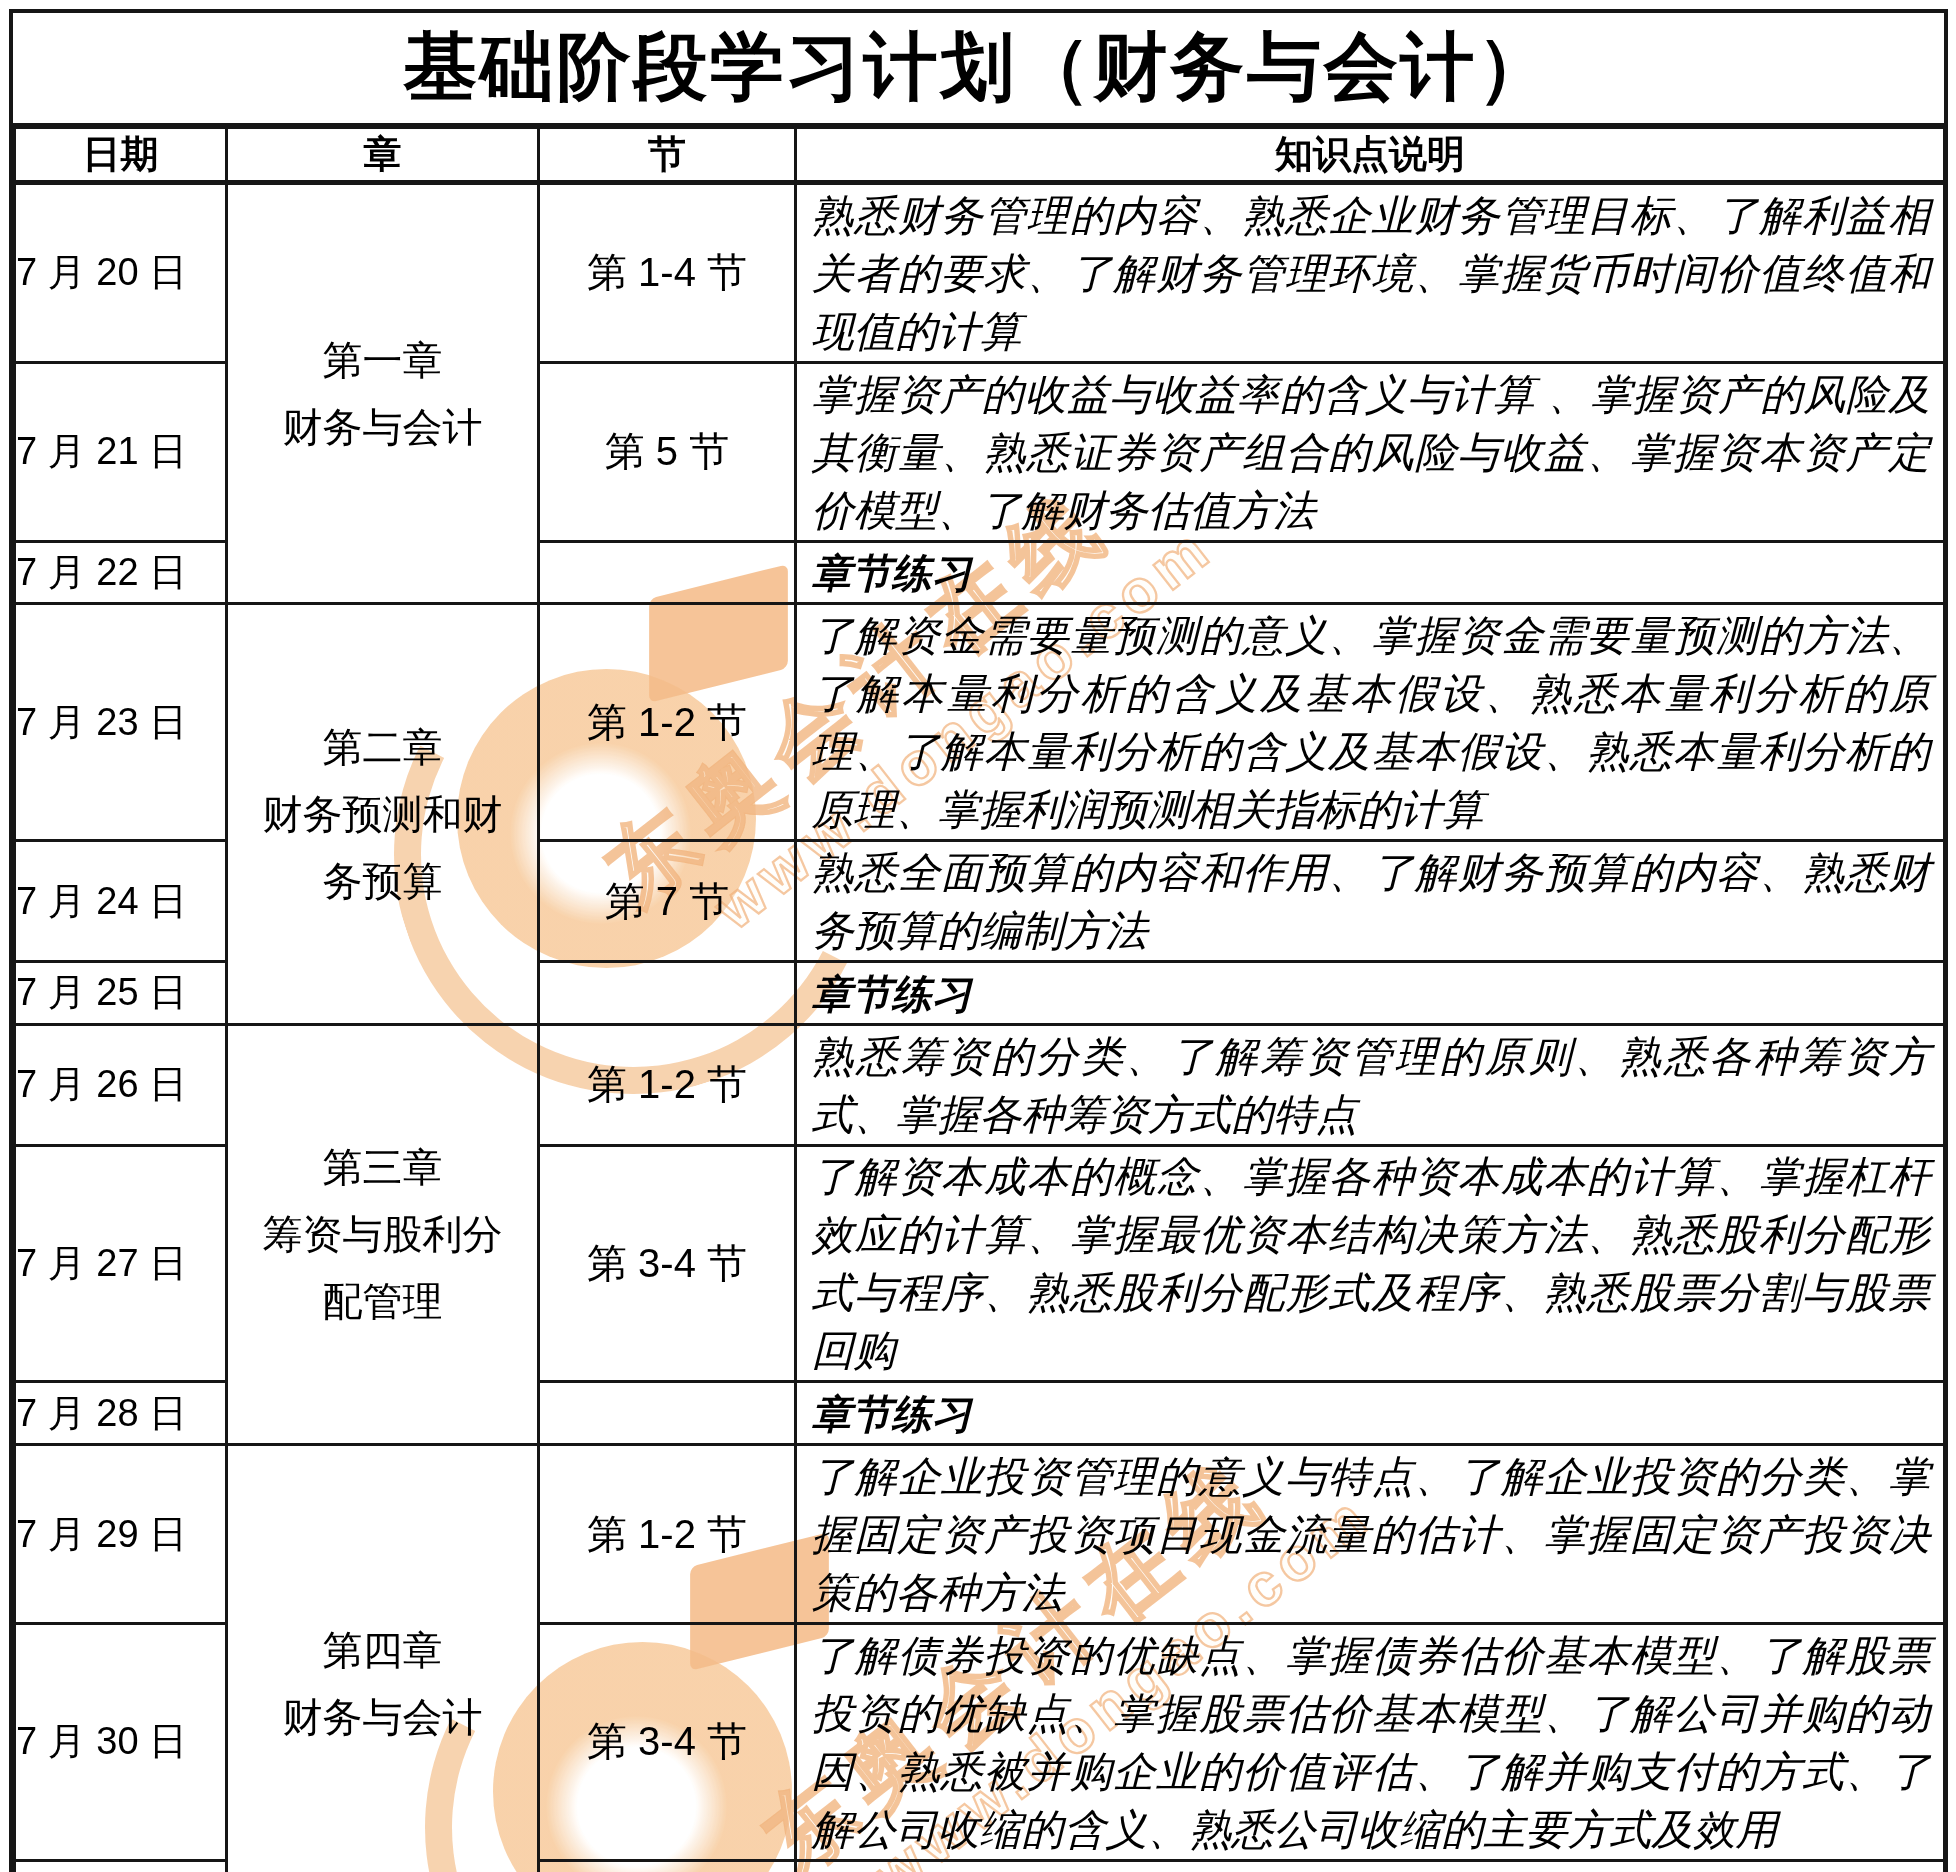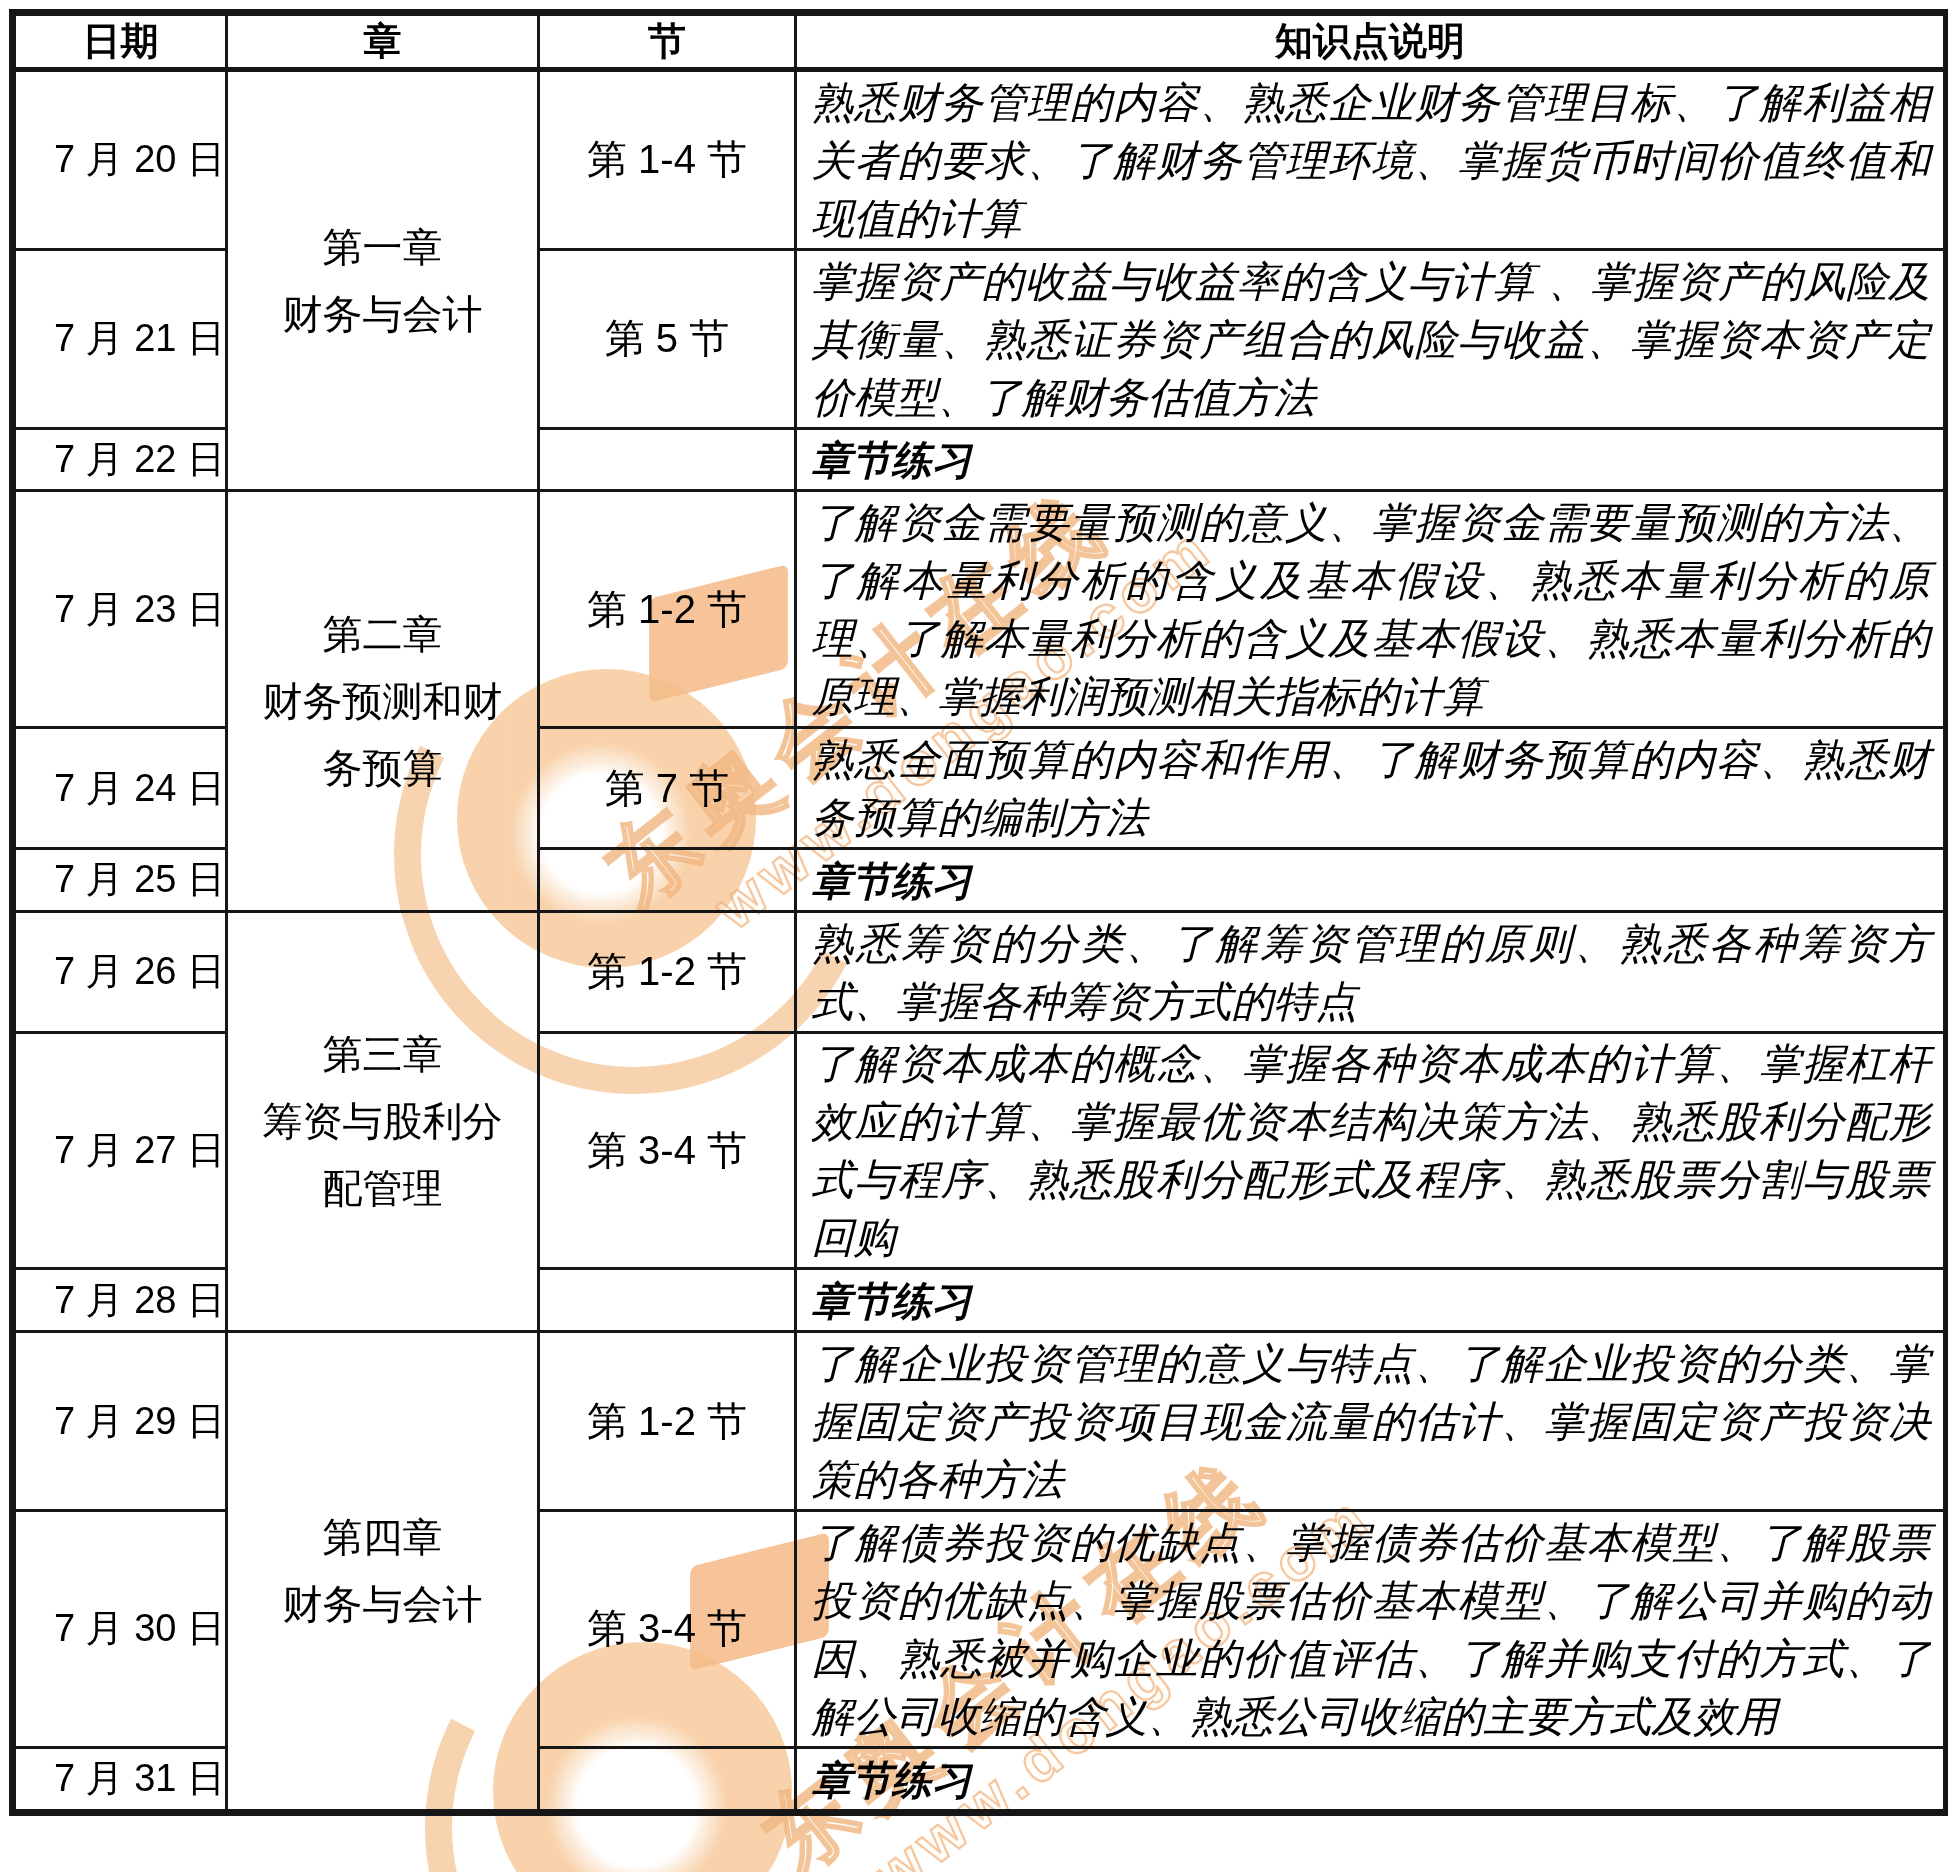--- a/index.html
+++ b/index.html
@@ -53,21 +53,21 @@
     height:110px;line-height:107px;text-align:center;
     font-size:74px;font-weight:800;letter-spacing:2.7px;
     border-bottom:3.6px solid #161616;
   }
   table.plan{border-collapse:collapse;table-layout:fixed;width:1930px;background:transparent;}
   table.plan th,table.plan td{border:3.6px solid #161616;vertical-align:middle;box-sizing:border-box;background:transparent;}
   table.plan thead th{
     height:54px;font-size:38px;font-weight:700;text-align:center;
     border-bottom:5.4px solid #161616;padding:0;
   }
-  td.c-date{text-align:right;font-size:38px;font-weight:400;padding:0;}
+  td.c-date{text-align:left;font-size:38px;font-weight:400;padding:0;}
   td.c-chap{text-align:center;font-size:40px;line-height:67px;padding:0 23.5px;font-weight:400;}
   td.c-sec{text-align:center;font-size:40px;font-weight:400;padding:0;}
   td.c-know{
     font-size:42px;line-height:58px;font-weight:400;
     text-align:justify;text-justify:inter-ideograph;
     padding:1.8px 12.7px 0 14.5px;
     font-style:italic;
   }
   td.c-know.emph{font-weight:700;text-align:left;font-size:40px;}
 </style>
@@ -90,20 +90,21 @@
     <div class="wm-swoosh" style="left:425px;top:1588px;"></div>
     <div class="wm-ring" style="left:493px;top:1642px;"></div>
     <div class="wm-flag" style="left:688px;top:1551px;"></div>
     <div class="wm-text" style="left:796px;top:1787px;">
       <span class="wm-cn">东奥会计在线</span>
       <span class="wm-url">www.dongao.com</span>
     </div>
   </div>
 
   <div class="sheet">
+    <div class="doc-title">基础阶段学习计划（财务与会计）</div>
     <table class="plan">
       <colgroup>
         <col style="width:212px">
           <col style="width:312px">
           <col style="width:257px">
           <col style="width:1149px">
       </colgroup>
       <thead>
         <tr>
           <th>日期</th>

